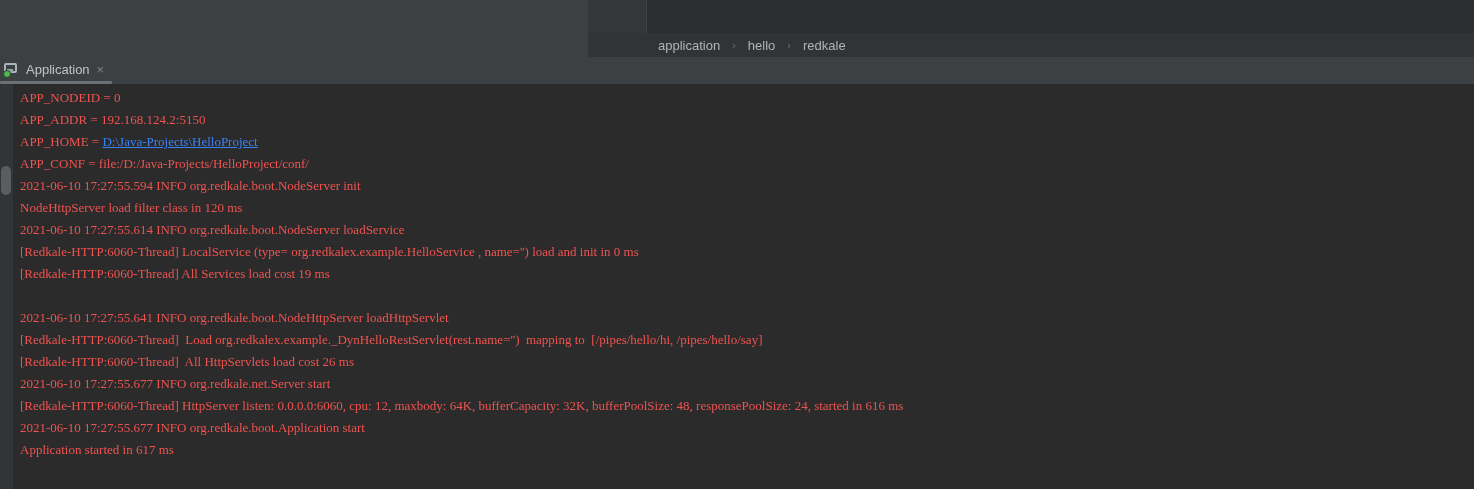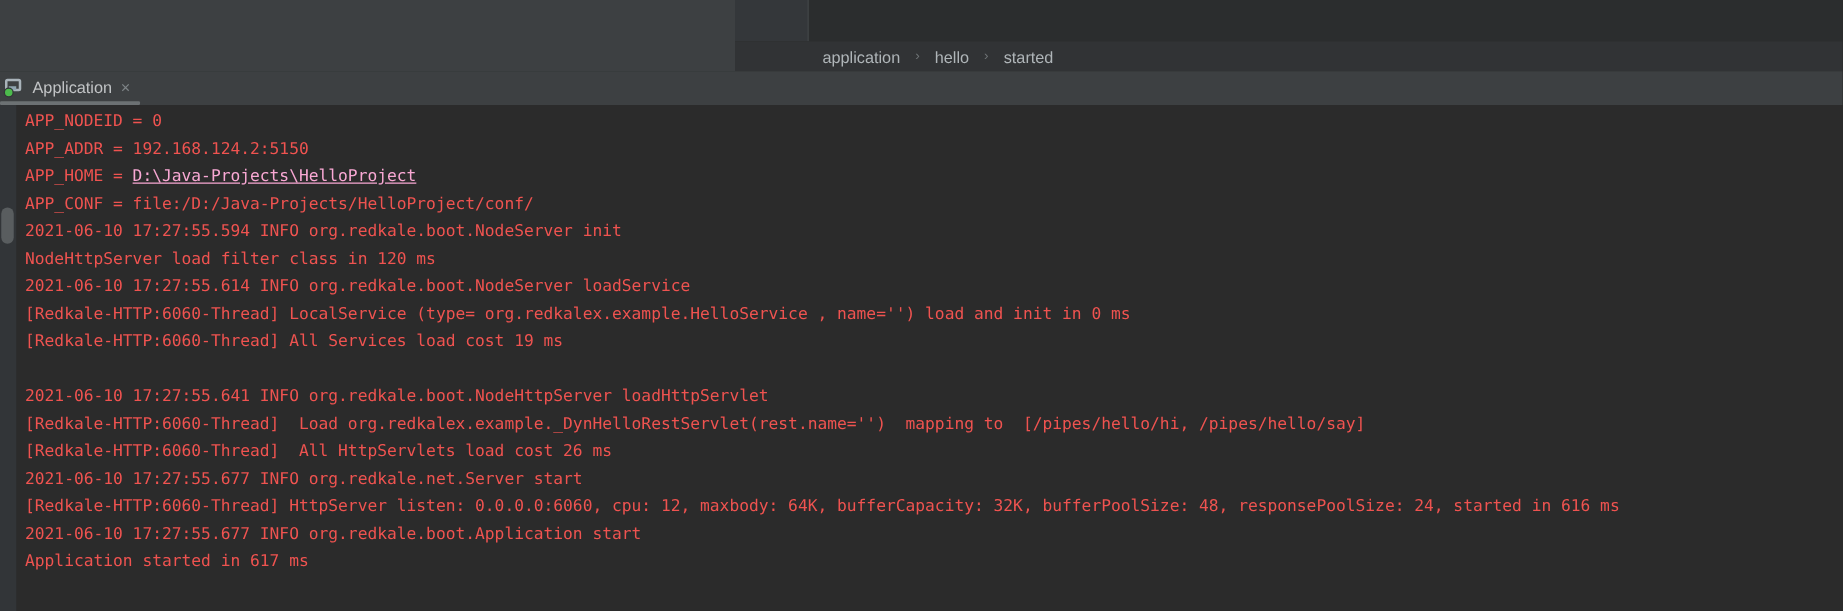--- a/index.html
+++ b/index.html
@@ -41,37 +41,37 @@
   
   .console { position:absolute; left:0; top:84px; width:1474px; height:405px; background:#2B2B2B; }
   .gutter  { position:absolute; left:0; top:0; width:13px; height:100%; background:#323538; }
   .gutter-thumb { position:absolute; left:1px; top:82px; width:10px; height:29px; background:#595D5F; border-radius:5px; }
 
   .lines {
     position:absolute; left:20px; top:3px;
     font-family:"DejaVu Sans Mono", monospace;
     font-size:13px; line-height:22px; white-space:pre;
   }
-  .console-line { height:22px; }
+  .console-line { height:22px;font-family:Liberation Serif, serif; }
   .err  { color:#EF5350; }
-  .link { color:#f9a8d4; text-decoration:underline; cursor:pointer; }
+  .link { color:#3b82f6; text-decoration:underline; cursor:pointer; }
 </style>
 </head>
 <body>
 
 <div class="header-left"></div>
 <div class="header-topright"></div>
 <div class="header-topmid"></div>
 
 <div class="breadcrumb-bar">
   <span class="crumb">application</span>
   <span class="crumb-sep">›</span>
   <span class="crumb">hello</span>
   <span class="crumb-sep">›</span>
-  <span class="crumb">started</span>
+  <span class="crumb">redkale</span>
 </div>
 
 <div class="tab-bar">
   <div class="tab">
     <span class="run-icon">
       <span class="frame"></span>
       <span class="fill"></span>
       <span class="dot"></span>
     </span>
     <span class="tab-label">Application</span>

